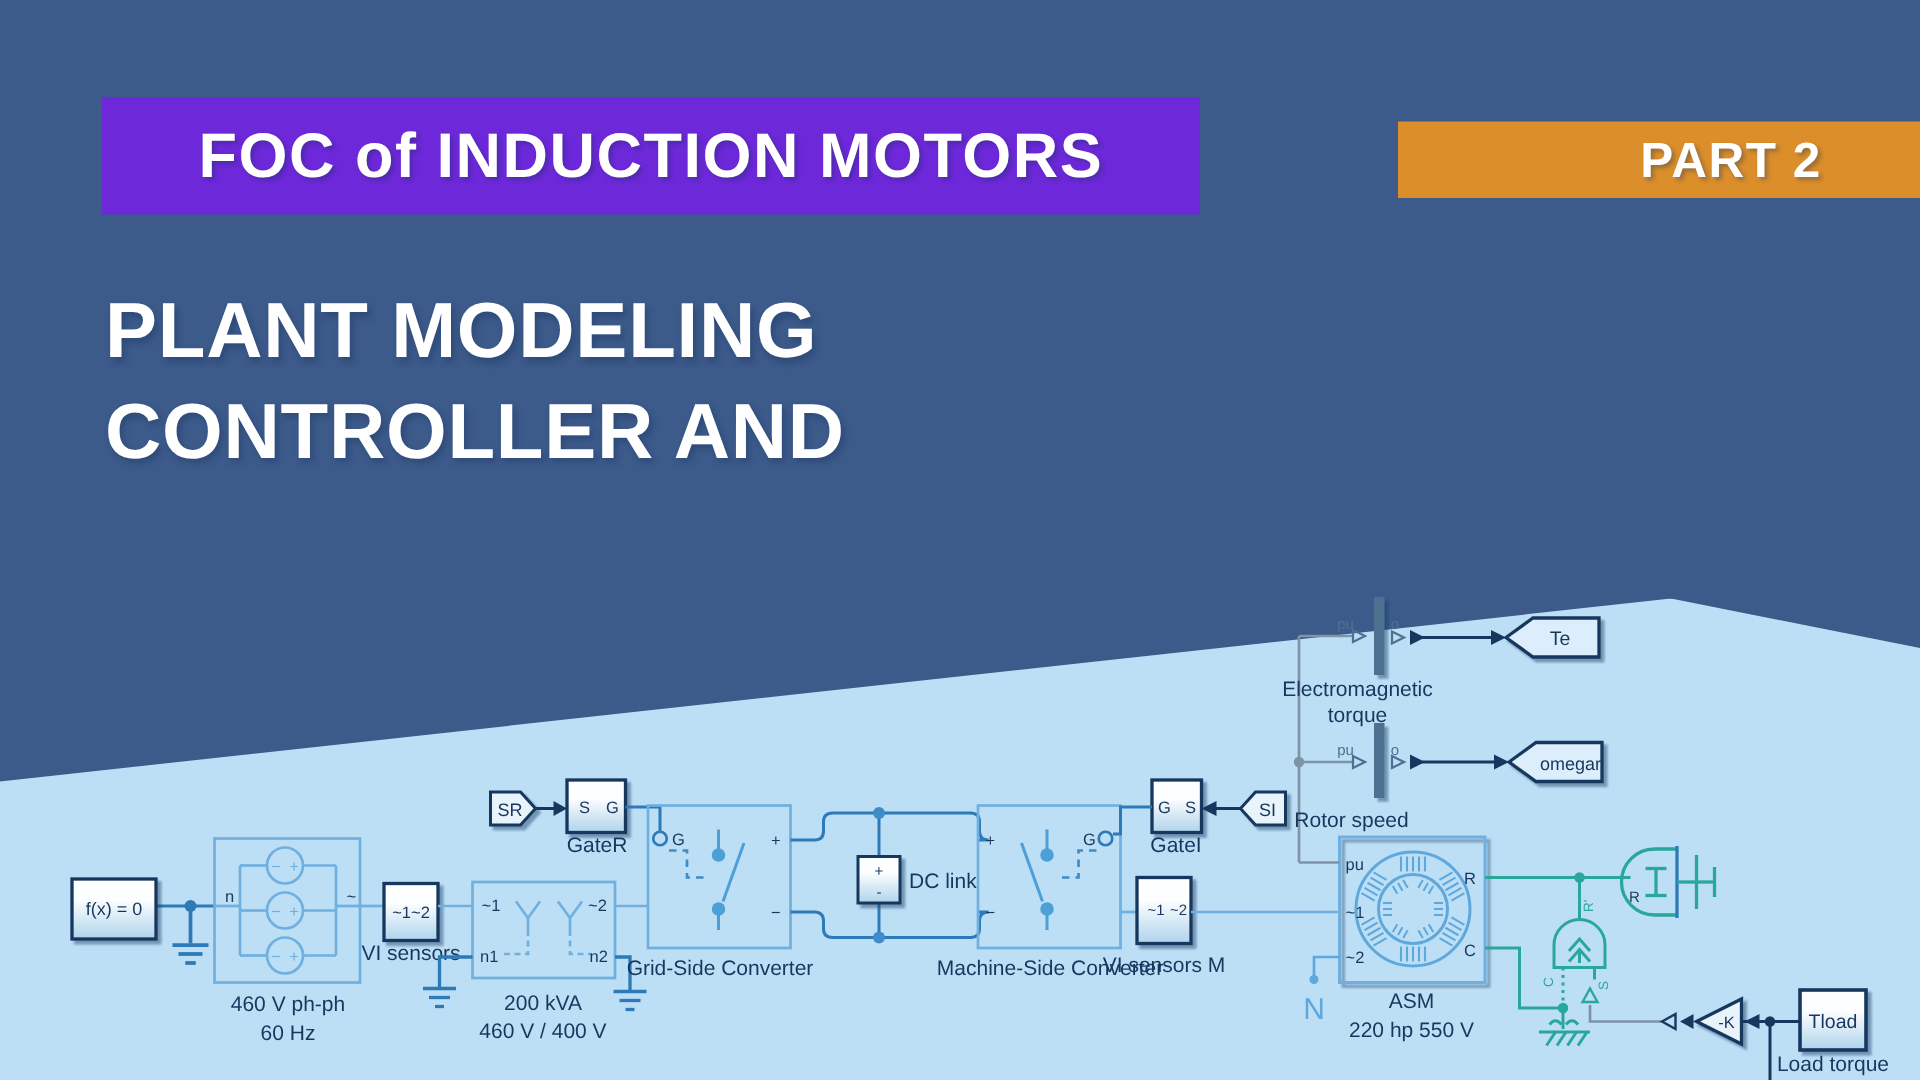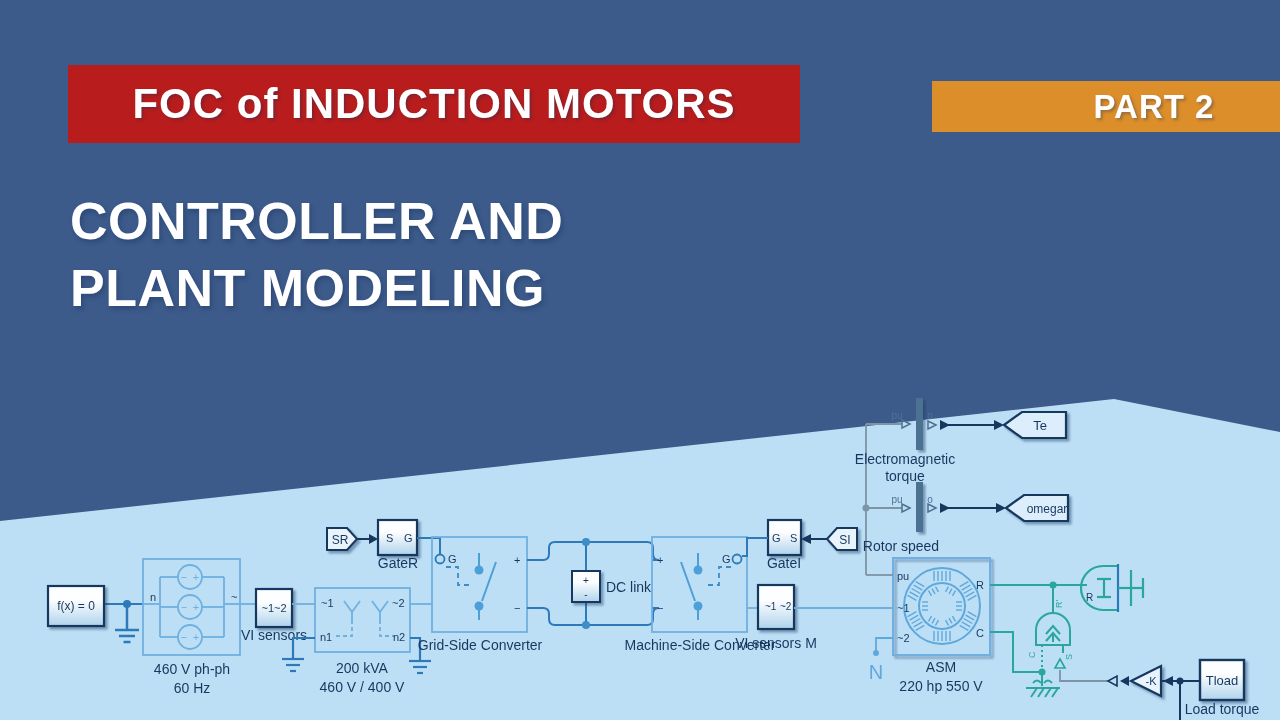--- a/index.html
+++ b/index.html
@@ -1,20 +1,20 @@
 <!DOCTYPE html>
 <html><head>
 <meta charset="utf-8">
 <style>
   html,body{margin:0;padding:0;background:#3C5A8A;}
   #stage{position:relative;width:1280px;height:720px;overflow:hidden;
          font-family:"Liberation Sans",sans-serif;background:#3C5A8A;}
   #panel{position:absolute;left:0;top:0;width:1280px;height:720px;background:#BDDFF6;
          clip-path:polygon(0px 521px,1114px 399px,1280px 432px,1280px 720px,0px 720px);}
-  .banner-cyan{position:absolute;left:68px;top:65px;width:732px;height:78px;background:#b91c1c;
+  .banner-cyan{position:absolute;left:68px;top:65px;width:732px;height:78px;background:#6d28d9;
          display:flex;align-items:center;justify-content:center;}
   .banner-cyan span{color:#fff;font-weight:bold;font-size:42px;letter-spacing:1px;
          text-shadow:2px 2px 3px rgba(20,50,90,.35);white-space:nowrap;}
   .banner-orange{position:absolute;left:932px;top:81px;width:348px;height:51px;background:#DC8E2B;
          display:flex;align-items:center;justify-content:center;padding-left:48px;}
   .banner-orange span{color:#fff;font-weight:bold;font-size:33px;letter-spacing:1px;
          text-shadow:2px 2px 3px rgba(20,50,90,.35);}
   .main-title{position:absolute;left:70px;top:188px;color:#fff;font-weight:bold;font-size:52px;
          line-height:67px;letter-spacing:.5px;text-shadow:2px 3px 4px rgba(20,45,85,.35);}
   svg{position:absolute;left:0;top:0;}
@@ -29,22 +29,22 @@
 <div id="stage">
   <div id="panel"></div>
 
   <div class="banner-cyan">
     <span>FOC of INDUCTION MOTORS</span>
   </div>
   <div class="banner-orange">
     <span>PART 2</span>
   </div>
   <div class="main-title">
+    <div>PLANT MODELING</div>
     <div>CONTROLLER AND</div>
-    <div>PLANT MODELING</div>
   </div>
 
   <svg width="1280" height="720" viewBox="0 0 1280 720">
     <defs>
       <linearGradient id="blk" x1="0" y1="0" x2="0" y2="1">
         <stop offset="0.35" stop-color="#FDFEFF"></stop>
           <stop offset="1" stop-color="#AFD3EC"></stop>
       </linearGradient>
       <filter id="ds" x="-30%" y="-30%" width="180%" height="180%">
         <feDropShadow dx="2.5" dy="2.5" stdDeviation="0.8" flood-color="#1d3c63" flood-opacity="0.45"></feDropShadow>

